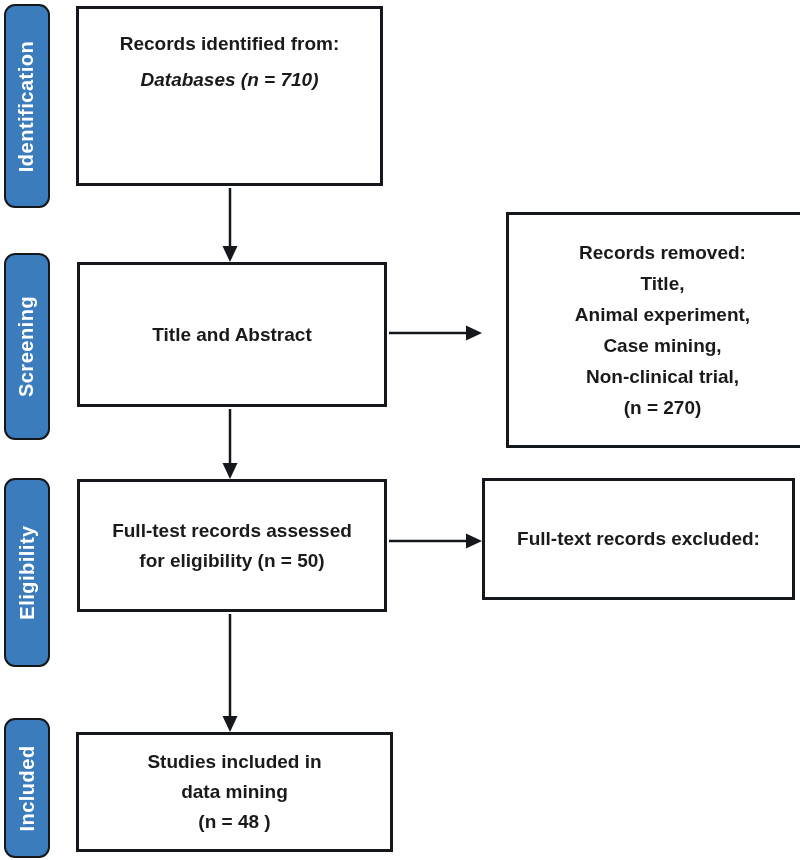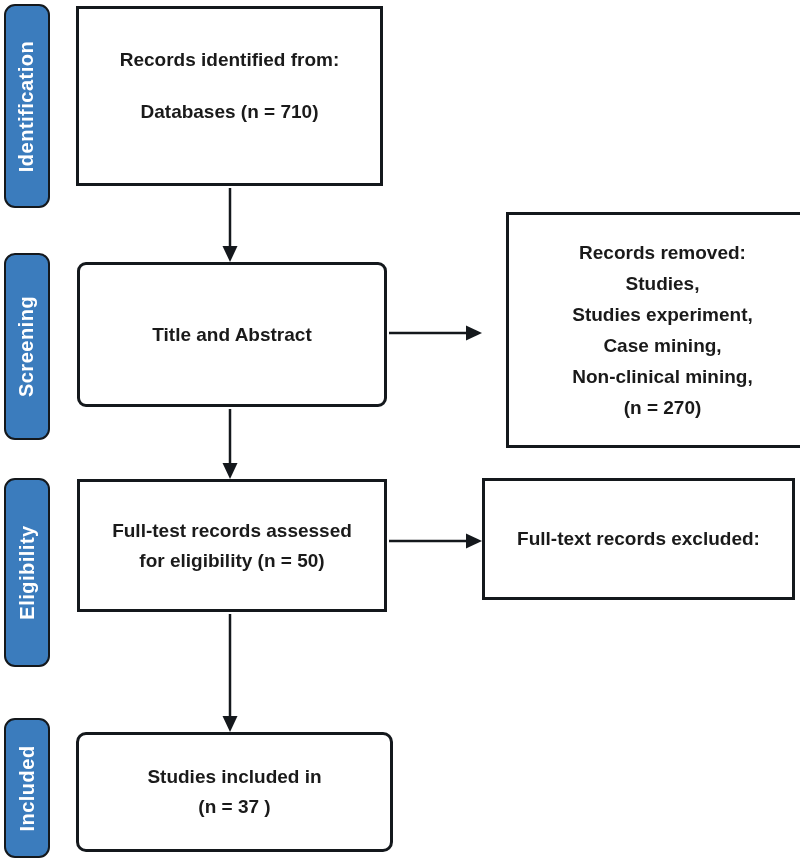--- a/index.html
+++ b/index.html
@@ -54,28 +54,28 @@
     align-items: center;
     justify-content: center;
     text-align: center;
     font-weight: bold;
     font-size: 19px;
     line-height: 30px;
   }
   #box-identified {
     left: 76px; top: 6px; width: 307px; height: 180px;
     justify-content: flex-start;
-    padding-top: 36px;
+    padding-top: 20px;
   }
-  #box-identified .line + .line { margin-top: 22px; }
-  #box-screened  { left: 77px;  top: 262px; width: 310px; height: 145px; border-radius: 9px; }
+  #box-identified .line + .line { margin-top: 6px; font-style: italic; }
+  #box-screened  { left: 77px;  top: 262px; width: 310px; height: 145px; }
   #box-removed   { left: 482px; top: 212px; width: 313px; height: 236px; line-height: 31px; margin-left: 24px; }
   #box-assessed  { left: 77px;  top: 479px; width: 310px; height: 133px; }
   #box-excluded  { left: 482px; top: 478px; width: 313px; height: 122px; }
-  #box-included  { left: 76px;  top: 732px; width: 317px; height: 120px; border-radius: 10px; }
+  #box-included  { left: 76px;  top: 732px; width: 317px; height: 120px; }
 
   
   #arrows {
     position: absolute;
     left: 0; top: 0;
     width: 800px; height: 860px;
     pointer-events: none;
   }
   #arrows line { stroke: #14181c; stroke-width: 2.5; }
   #arrows polygon { fill: #14181c; }
@@ -102,39 +102,40 @@
     <div class="line">Records identified from:</div>
     <div class="line">Databases (n = 710)</div>
   </div>
 
   <div class="flowbox" id="box-screened">
     <div class="line">Title and Abstract</div>
   </div>
 
   <div class="flowbox" id="box-removed">
     <div class="line">Records removed:</div>
-    <div class="line">Studies,</div>
-    <div class="line">Studies experiment,</div>
+    <div class="line">Title,</div>
+    <div class="line">Animal experiment,</div>
     <div class="line">Case mining,</div>
-    <div class="line">Non-clinical mining,</div>
+    <div class="line">Non-clinical trial,</div>
     <div class="line">(n = 270)</div>
   </div>
 
   <div class="flowbox" id="box-assessed">
     <div class="line">Full-test records assessed</div>
     <div class="line">for eligibility (n = 50)</div>
   </div>
 
   <div class="flowbox" id="box-excluded">
     <div class="line">Full-text records excluded:</div>
   </div>
 
   <div class="flowbox" id="box-included">
     <div class="line">Studies included in</div>
-    <div class="line">(n = 37 )</div>
+    <div class="line">data mining</div>
+    <div class="line">(n = 48 )</div>
   </div>
 
   <svg id="arrows" viewBox="0 0 800 860" xmlns="http://www.w3.org/2000/svg">
     <g>
       <line x1="230" y1="188" x2="230" y2="247"></line>
       <polygon points="230,262 222.5,246 237.5,246"></polygon>
     </g>
     <g>
       <line x1="389" y1="333" x2="467" y2="333"></line>
       <polygon points="482,333 466,325.5 466,340.5"></polygon>

